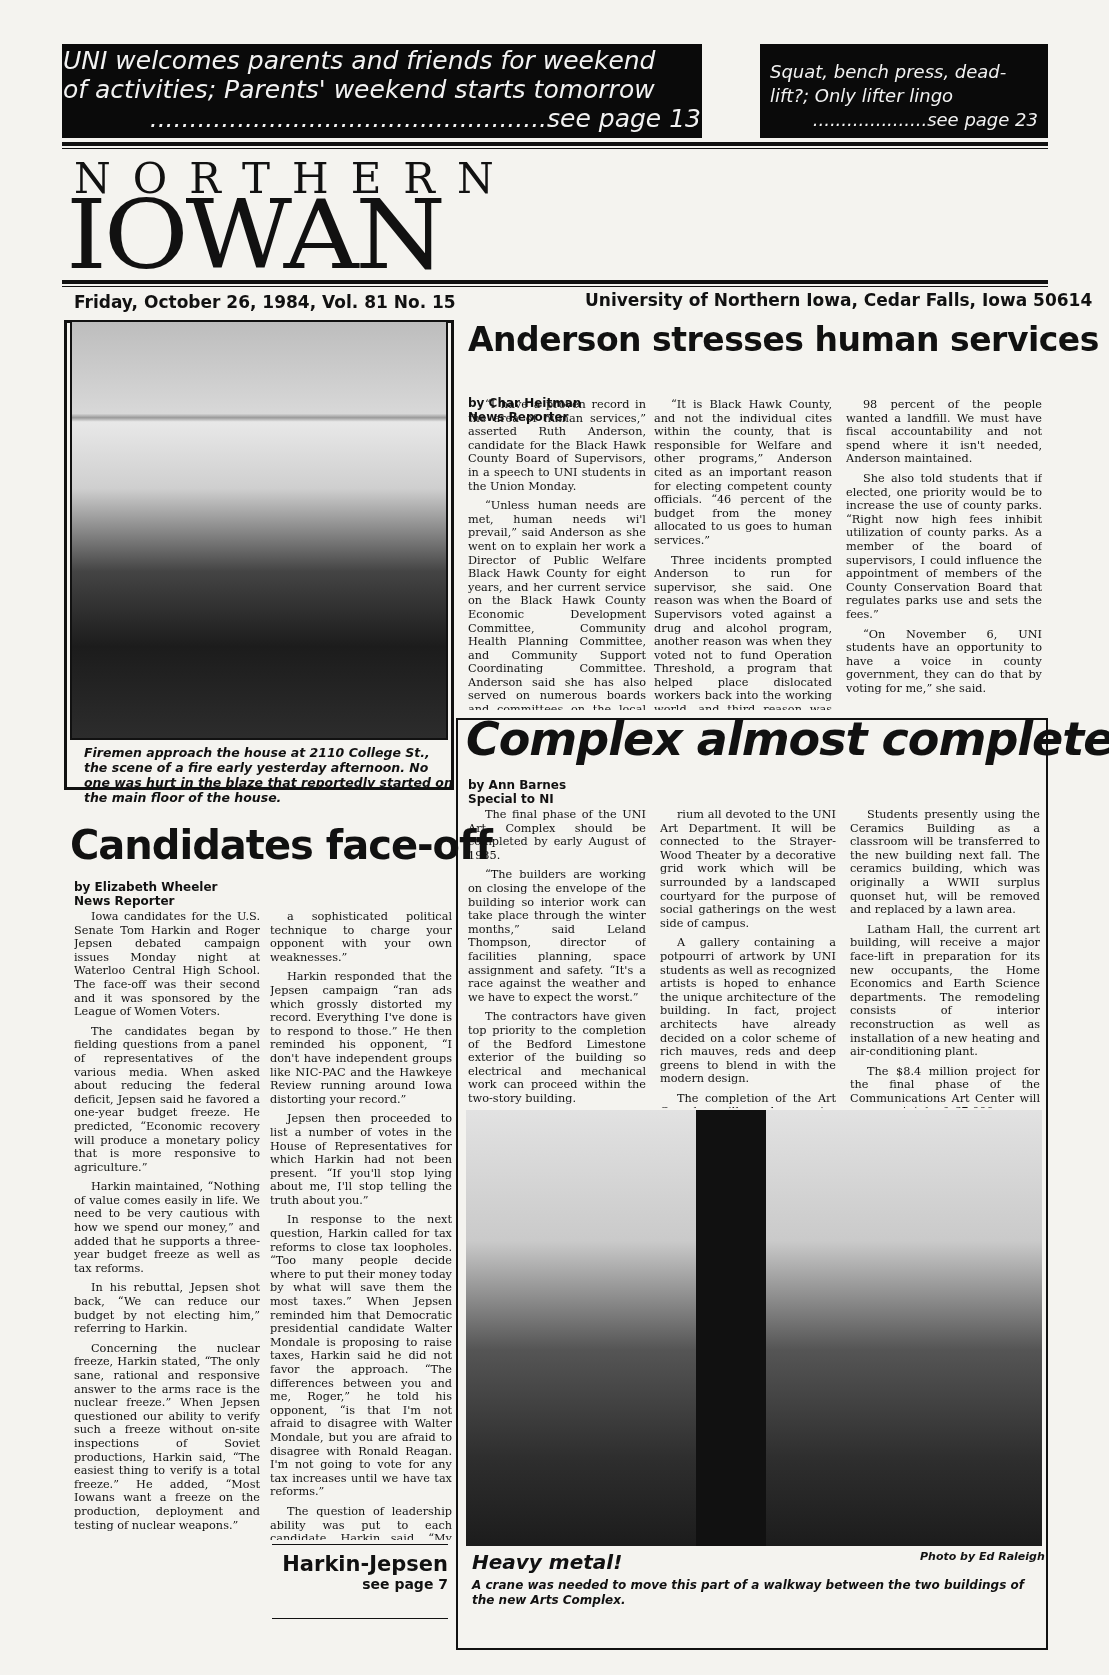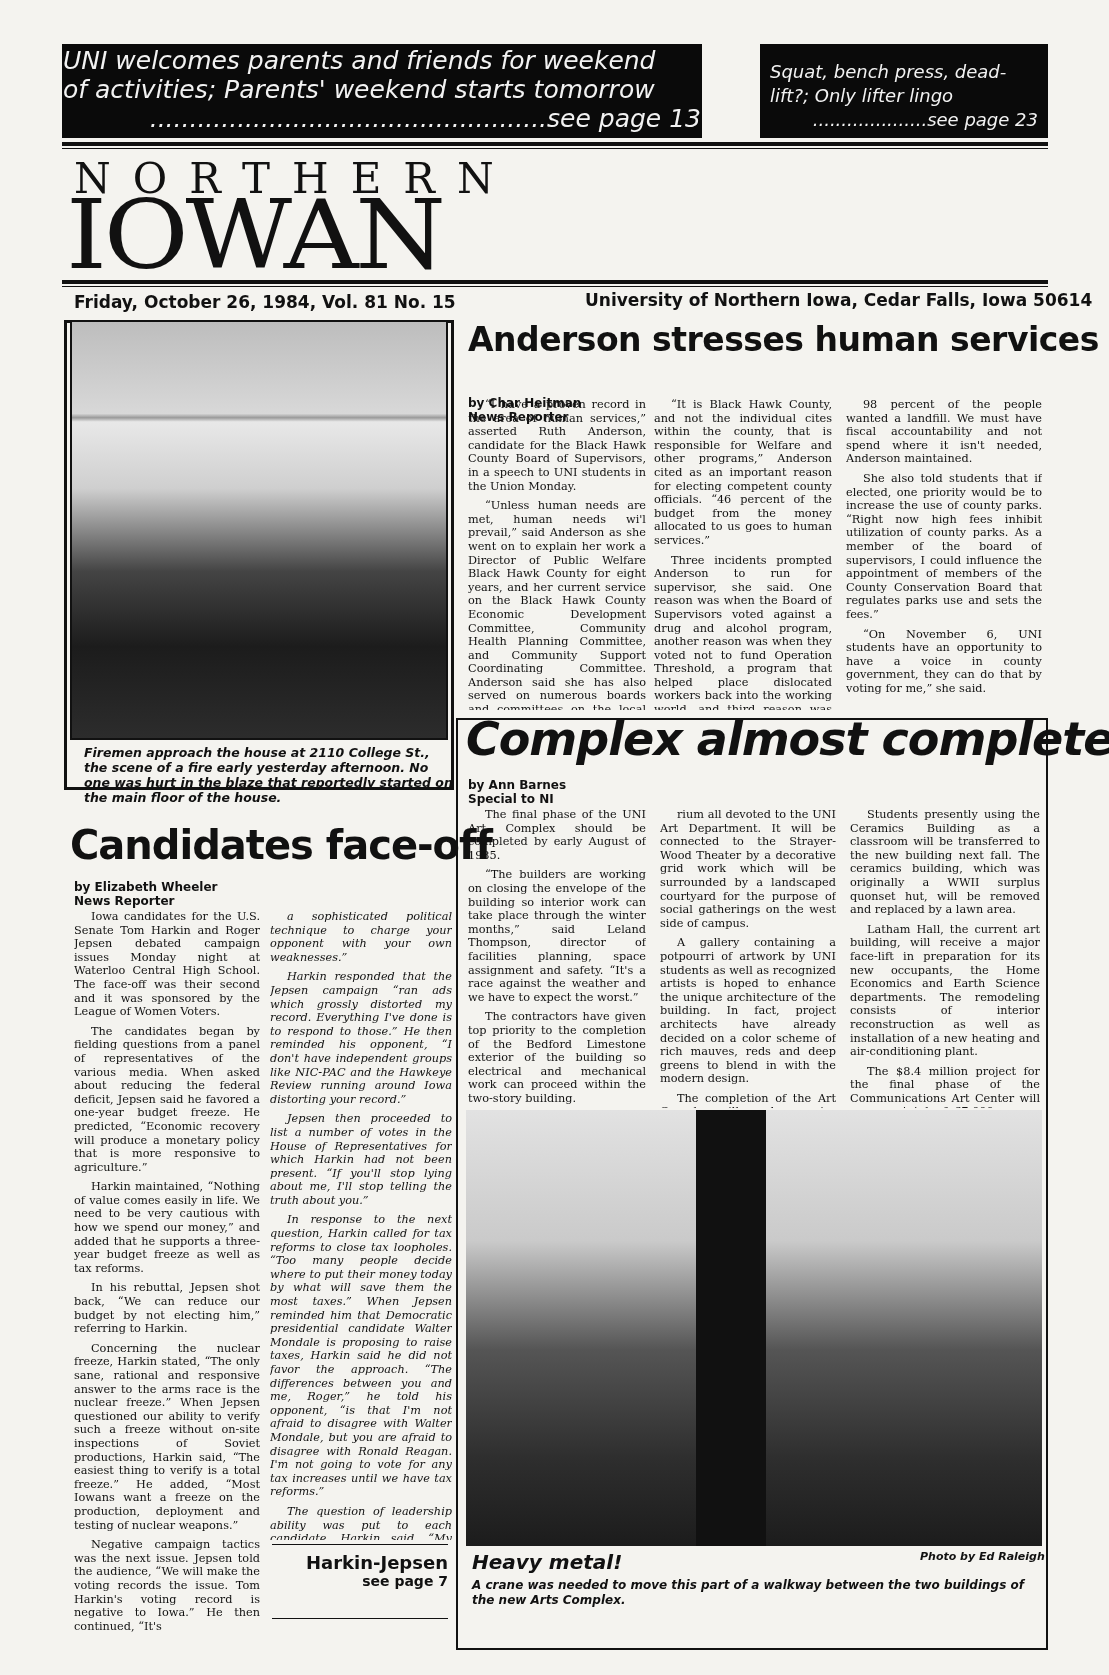--- a/index.html
+++ b/index.html
@@ -29,21 +29,21 @@
   .hl-complex { left: 466px; top: 712px; font-size: 46px; font-style: italic; font-weight: normal; font-family: "DejaVu Sans", sans-serif; letter-spacing: -1px; white-space: nowrap; }
   .hl-candidates { left: 70px; top: 822px; font-size: 40px; letter-spacing: -1px; white-space: nowrap; }
   .crane-photo { left: 466px; top: 1110px; width: 576px; height: 436px;
     background:
       linear-gradient(90deg, transparent 0%, transparent 40%, #111 40%, #111 52%, transparent 52%),
       linear-gradient(180deg, #e2e2e2 0%, #cacaca 30%, #555 55%, #2e2e2e 80%, #1c1c1c 100%); }
   .heavy-metal { left: 472px; top: 1550px; font-size: 20px; font-weight: bold; font-style: italic; }
   .photo-credit { left: 920px; top: 1550px; font-size: 11px; font-style: italic; font-weight: bold; }
   .crane-caption { left: 472px; top: 1578px; width: 560px; font-size: 12px; font-weight: bold; font-style: italic; line-height: 15px; }
   .jump { text-align: right; font-weight: bold; }
-  .jump .j1 { font-size: 18px; }
+  .jump .j1 { font-size: 21px; }
   .jump .j2 { font-size: 14px; }
 </style>
 </head>
 <body>
 
 <div class="abs teaser teaser1">
   <div>UNI welcomes parents and friends for weekend</div>
   <div>of activities; Parents' weekend starts tomorrow</div>
   <div class="dots" style="text-align:right">..................................................see page 13</div>
 </div>
@@ -118,23 +118,22 @@
 <div class="abs byline" style="left:74px;top:880px;">
   <div>by Elizabeth Wheeler</div>
   <div>News Reporter</div>
 </div>
 <div class="abs col" style="left:74px;top:910px;width:186px;height:732px;overflow:hidden;">
   <p>Iowa candidates for the U.S. Senate Tom Harkin and Roger Jepsen debated campaign issues Monday night at Waterloo Central High School. The face-off was their second and it was sponsored by the League of Women Voters.</p>
   <p>The candidates began by fielding questions from a panel of representatives of the various media. When asked about reducing the federal deficit, Jepsen said he favored a one-year budget freeze. He predicted, “Economic recovery will produce a monetary policy that is more responsive to agriculture.”</p>
   <p>Harkin maintained, “Nothing of value comes easily in life. We need to be very cautious with how we spend our money,” and added that he supports a three-year budget freeze as well as tax reforms.</p>
   <p>In his rebuttal, Jepsen shot back, “We can reduce our budget by not electing him,” referring to Harkin.</p>
   <p>Concerning the nuclear freeze, Harkin stated, “The only sane, rational and responsive answer to the arms race is the nuclear freeze.” When Jepsen questioned our ability to verify such a freeze without on-site inspections of Soviet productions, Harkin said, “The easiest thing to verify is a total freeze.” He added, “Most Iowans want a freeze on the production, deployment and testing of nuclear weapons.”</p>
-  <p>Negative campaign tactics was the next issue. Jepsen told the audience, “We will make the voting records the issue. Tom Harkin's voting record is negative to Iowa.” He then continued, “It's</p>
 </div>
-<div class="abs col" style="left:270px;top:910px;width:182px;height:630px;overflow:hidden;font-style:italic;">
+<div class="abs col" style="left:270px;top:910px;width:182px;height:630px;overflow:hidden;">
   <p>a sophisticated political technique to charge your opponent with your own weaknesses.”</p>
   <p>Harkin responded that the Jepsen campaign “ran ads which grossly distorted my record. Everything I've done is to respond to those.” He then reminded his opponent, “I don't have independent groups like NIC-PAC and the Hawkeye Review running around Iowa distorting your record.”</p>
   <p>Jepsen then proceeded to list a number of votes in the House of Representatives for which Harkin had not been present. “If you'll stop lying about me, I'll stop telling the truth about you.”</p>
   <p>In response to the next question, Harkin called for tax reforms to close tax loopholes. “Too many people decide where to put their money today by what will save them the most taxes.” When Jepsen reminded him that Democratic presidential candidate Walter Mondale is proposing to raise taxes, Harkin said he did not favor the approach. “The differences between you and me, Roger,” he told his opponent, “is that I'm not afraid to disagree with Walter Mondale, but you are afraid to disagree with Ronald Reagan. I'm not going to vote for any tax increases until we have tax reforms.”</p>
   <p>The question of leadership ability was put to each candidate. Harkin said, “My first responsibility is to take care of my own</p>
 </div>
 <div class="abs rule-thick" style="left:272px;top:1544px;width:176px;height:1px;"></div>
 <div class="abs jump" style="left:272px;top:1552px;width:176px;">
   <div class="j1">Harkin-Jepsen</div>
   <div class="j2">see page 7</div>

